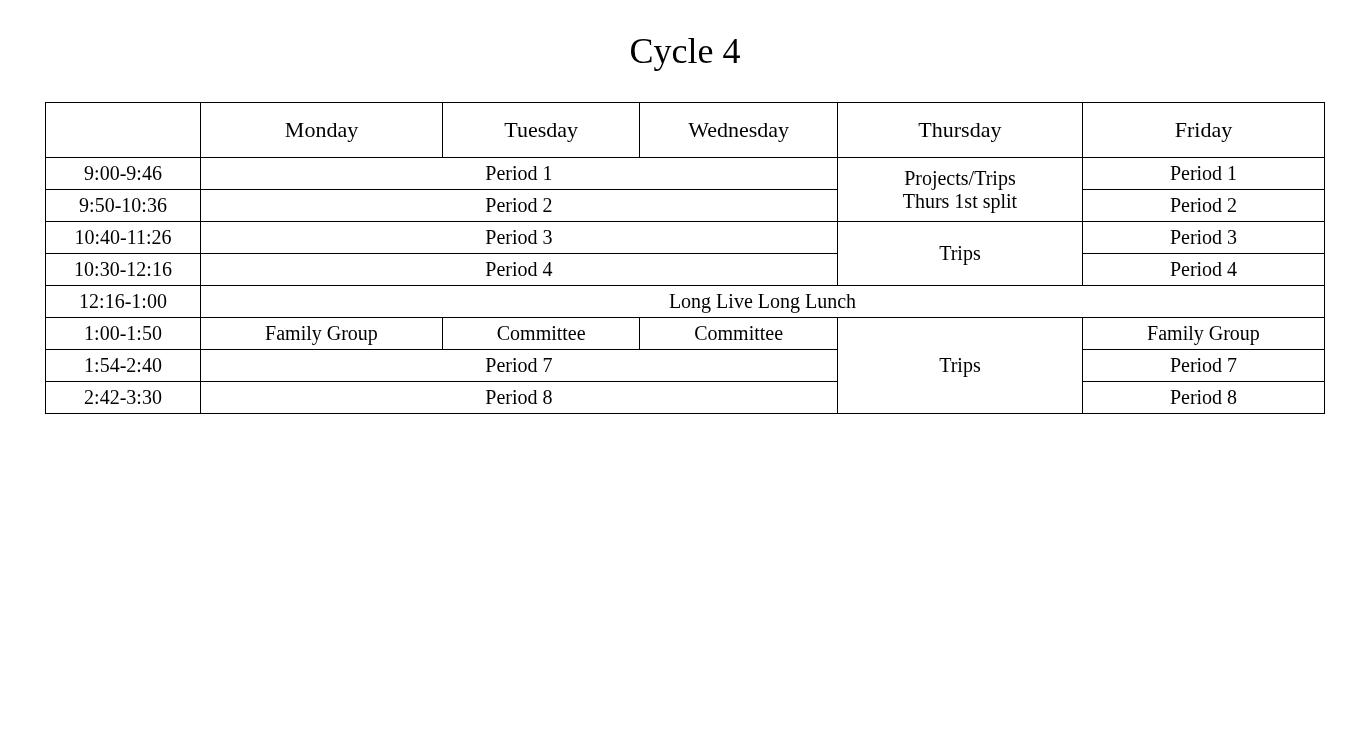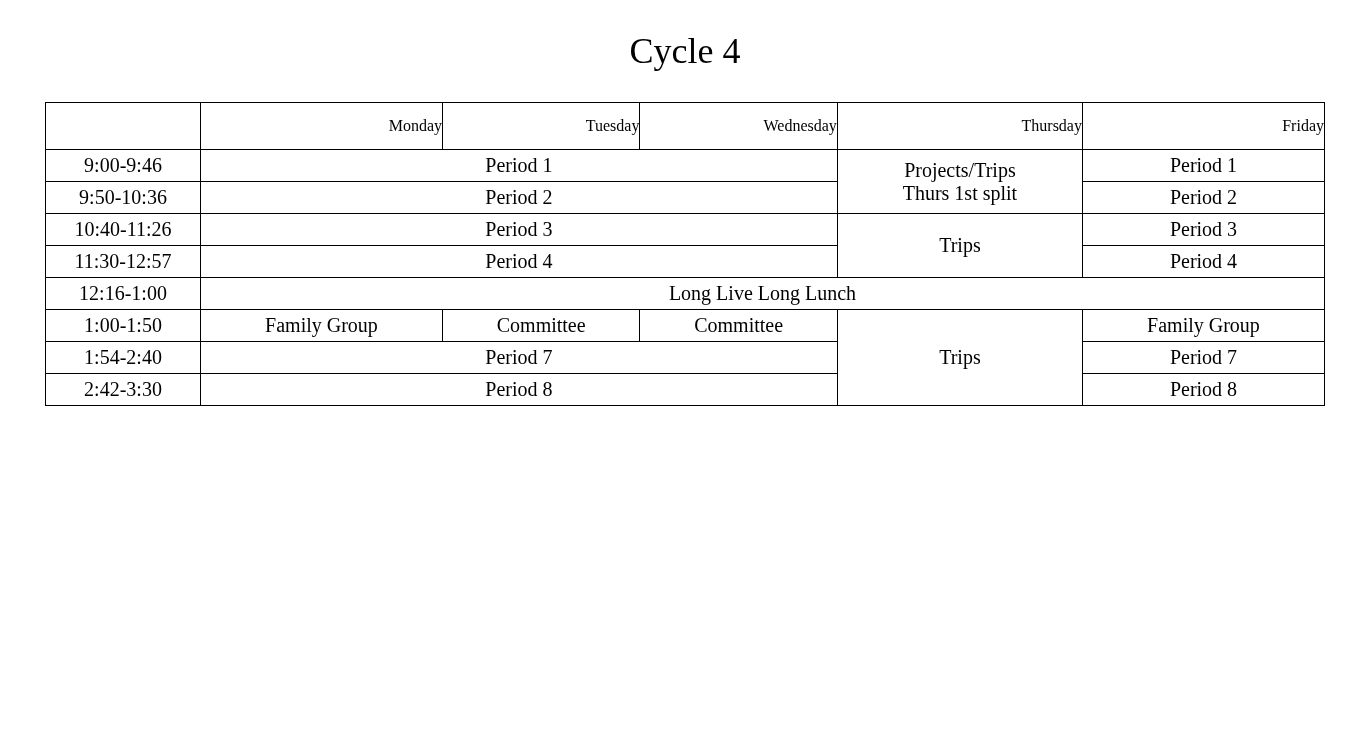--- a/index.html
+++ b/index.html
@@ -39,23 +39,22 @@
       vertical-align: middle;
       padding: 4px 8px;
     }
 
     .time-col {
       width: 155px;
       font-size: 20px;
     }
 
     .header-row td {
-      font-size: 16px;
+      font-size: 22px;
       padding: 14px 0;
-      text-align: right;
     }
   </style>
 </head>
 <body>
 
 <h1>Cycle 4</h1>
 
 <table>
 
   <tbody>
@@ -83,21 +82,21 @@
   </tr>
 
   <tr>
     <td class="time-col">10:40-11:26</td>
     <td colspan="3">Period 3</td>
     <td rowspan="2">Trips</td>
     <td>Period 3</td>
   </tr>
 
   <tr>
-    <td class="time-col">11:30-12:57</td>
+    <td class="time-col">10:30-12:16</td>
     <td colspan="3">Period 4</td>
     <td>Period 4</td>
   </tr>
 
   <tr>
     <td class="time-col">12:16-1:00</td>
     <td colspan="5">Long Live Long Lunch</td>
   </tr>
 
   <tr>

